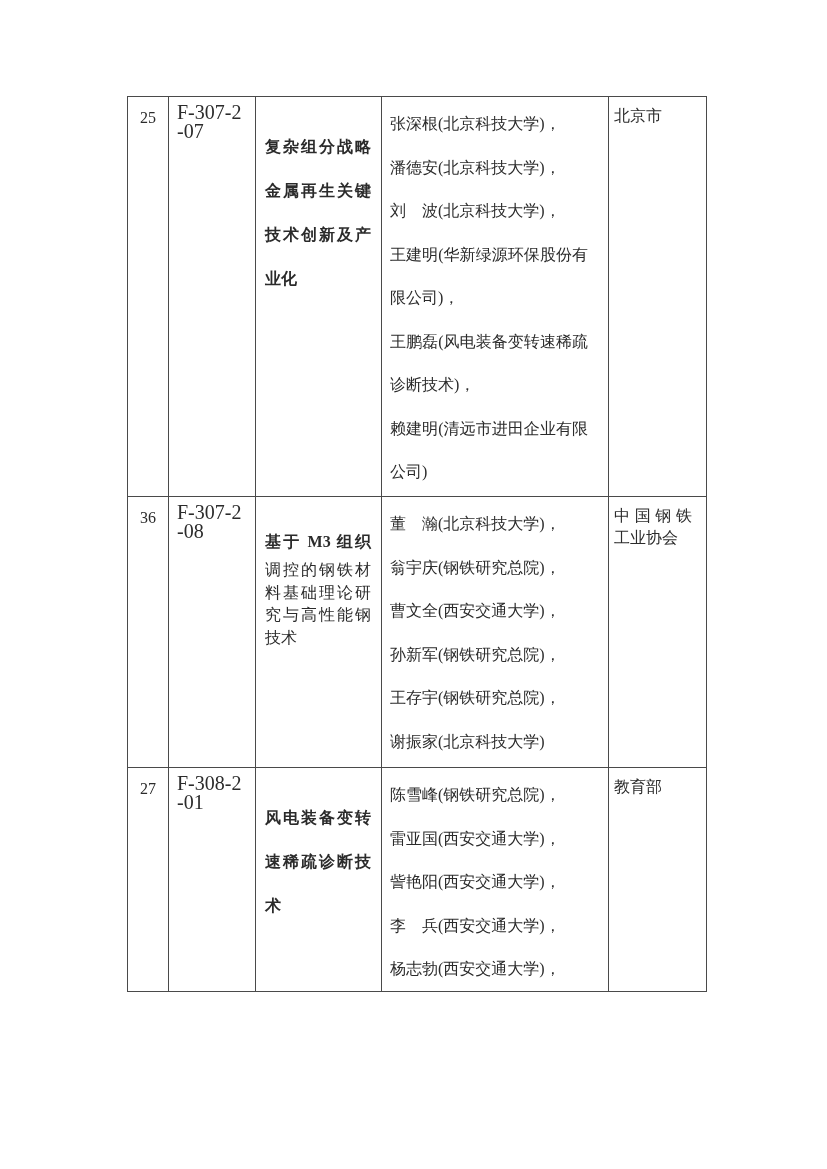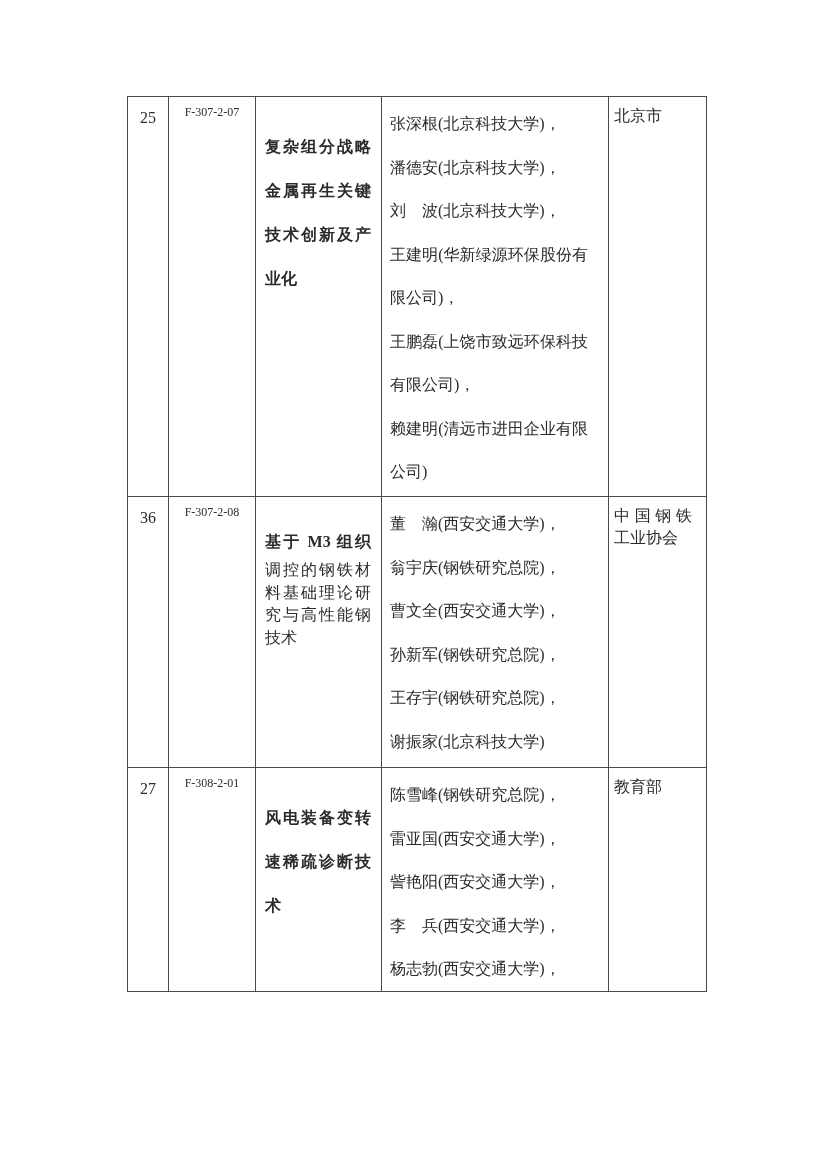--- a/index.html
+++ b/index.html
@@ -36,22 +36,21 @@
     overflow: hidden;
     word-break: break-all;
   }
   .cell-number {
     font-size: 16px;
     text-align: center;
     padding-top: 12px;
     font-family: Liberation Serif, serif;
   }
   .cell-code {
-    font-size: 12px;
-    text-align: center;
+    font-size: 20px;
     padding: 6px 8px 0 8px;
     line-height: 19px;
   }
   .cell-title {
     font-size: 16px;
     text-align: justify;
     padding: 28px 10px 0 9px;
   }
   .title-loose {
     display: block;
@@ -107,41 +106,41 @@
         </td>
         <td class="cell-title">
           <span class="title-loose">复杂组分战略金属再生关键技术创新及产业化</span>
           <span class="title-tight"></span>
         </td>
         <td class="cell-contrib">
           <div class="contrib-line">张深根(北京科技大学)，</div>
           <div class="contrib-line">潘德安(北京科技大学)，</div>
           <div class="contrib-line">刘　波(北京科技大学)，</div>
           <div class="contrib-line">王建明(华新绿源环保股份有限公司)，</div>
-          <div class="contrib-line">王鹏磊(上饶市致远环保科技有限公司)，</div>
+          <div class="contrib-line">王鹏磊(风电装备变转速稀疏诊断技术)，</div>
           <div class="contrib-line">赖建明(清远市进田企业有限公司)</div>
         </td>
         <td class="cell-org">
           <span>北京市</span>
         </td>
       </tr>
 
       <tr style="height:271px">
         <td class="cell-number">
           <span>36</span>
         </td>
         <td class="cell-code">
           <span>F-307-2-08</span>
         </td>
         <td class="cell-title">
           <span class="title-bold-line">基于 M3 组织</span>
           <span class="title-tight">调控的钢铁材料基础理论研究与高性能钢技术</span>
         </td>
         <td class="cell-contrib">
-          <div class="contrib-line">董　瀚(西安交通大学)，</div>
+          <div class="contrib-line">董　瀚(北京科技大学)，</div>
           <div class="contrib-line">翁宇庆(钢铁研究总院)，</div>
           <div class="contrib-line">曹文全(西安交通大学)，</div>
           <div class="contrib-line">孙新军(钢铁研究总院)，</div>
           <div class="contrib-line">王存宇(钢铁研究总院)，</div>
           <div class="contrib-line">谢振家(北京科技大学)</div>
         </td>
         <td class="cell-org">
           <span>中国钢铁工业协会</span>
         </td>
       </tr>

